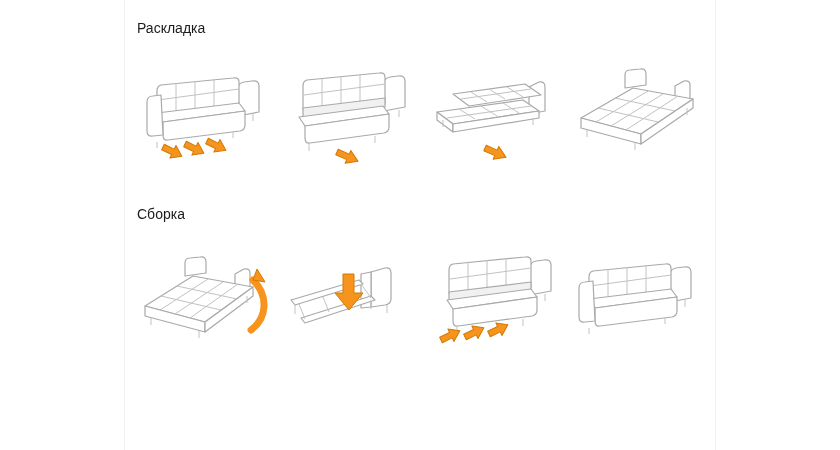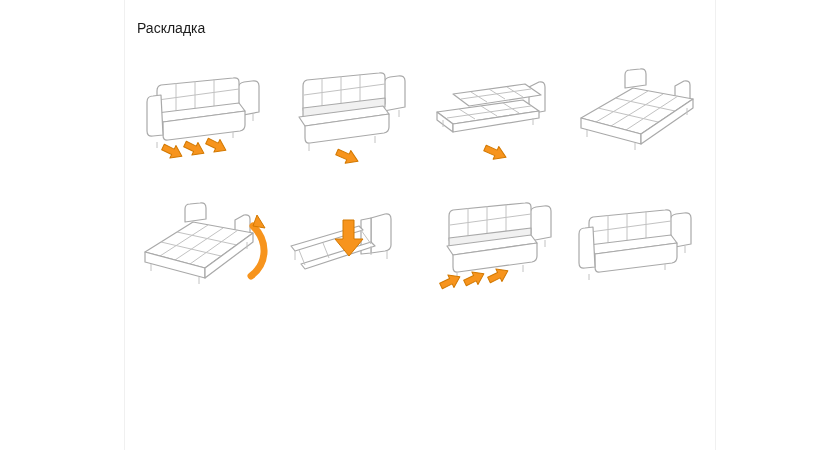--- a/index.html
+++ b/index.html
@@ -90,20 +90,21 @@
             <path class="nf" d="M31,56 L91,70 M48,46 L108,59 M81,39 L29,70 M96,42 L44,74 M111,44 L59,78"></path>
             <path d="M14,66 L74,82 L74,92 L14,76 Z"></path>
             <path d="M74,82 L126,47 L126,56 L74,92 Z"></path>
             <path class="nf" d="M20,78 l0,7 M68,91 l0,7 M120,56 l0,7"></path>
           </g>
         </svg>
       </div>
 
     </div>
 
+    <h2 class="section-title second">Сборка</h2>
 
     <div class="steps-row">
 
       <div class="step-cell">
         <svg width="140" height="115" viewBox="0 0 140 115">
           <g class="ln">
             <path d="M50,25 q0,-5 5,-5 l10,-1 q6,-1 6,5 l0,11 -21,3 z"></path>
             <path d="M109,31 q6,-1 6,4 l0,15 -15,3 0,-17 z"></path>
             <path d="M10,68 L58,38 L118,49 L70,84 Z"></path>
             <path class="nf" d="M26,58 L86,72 M42,48 L102,61 M73,41 L25,72 M88,44 L40,76 M103,46 L55,80"></path>

